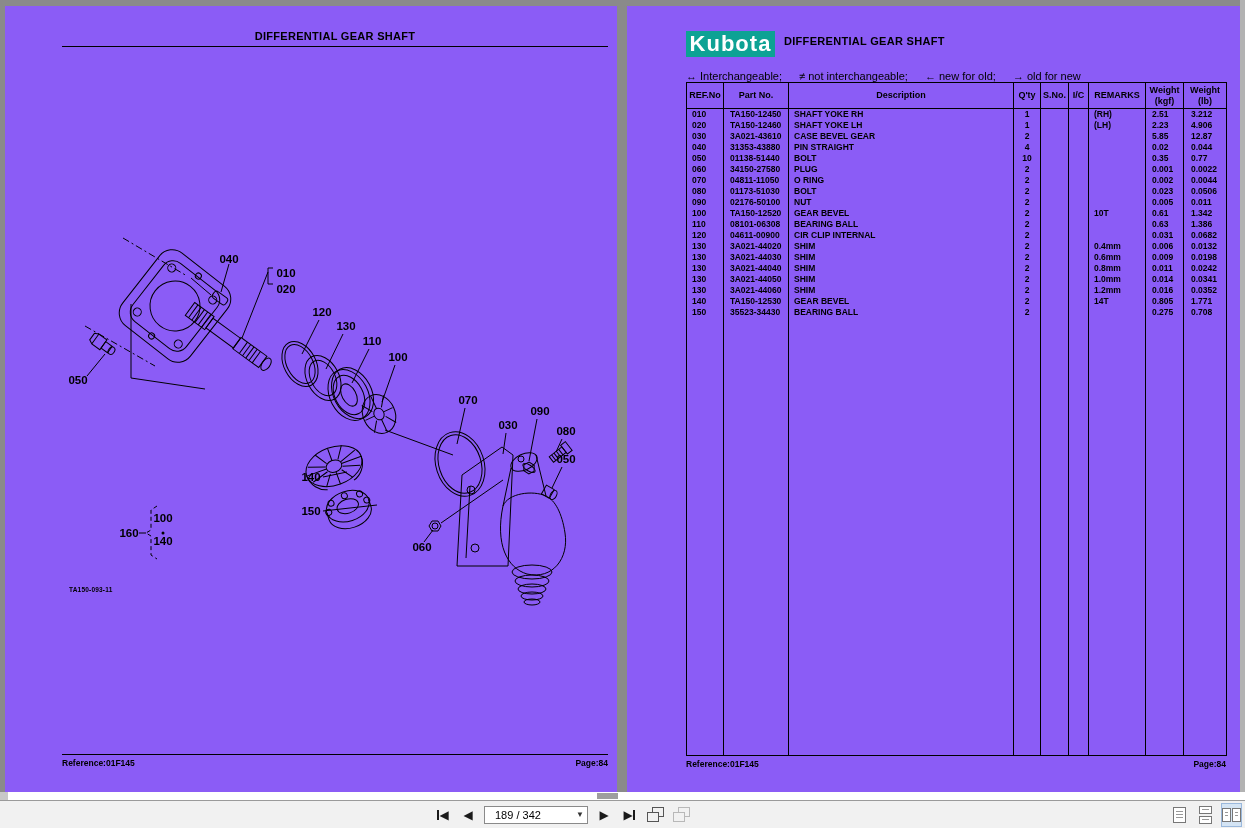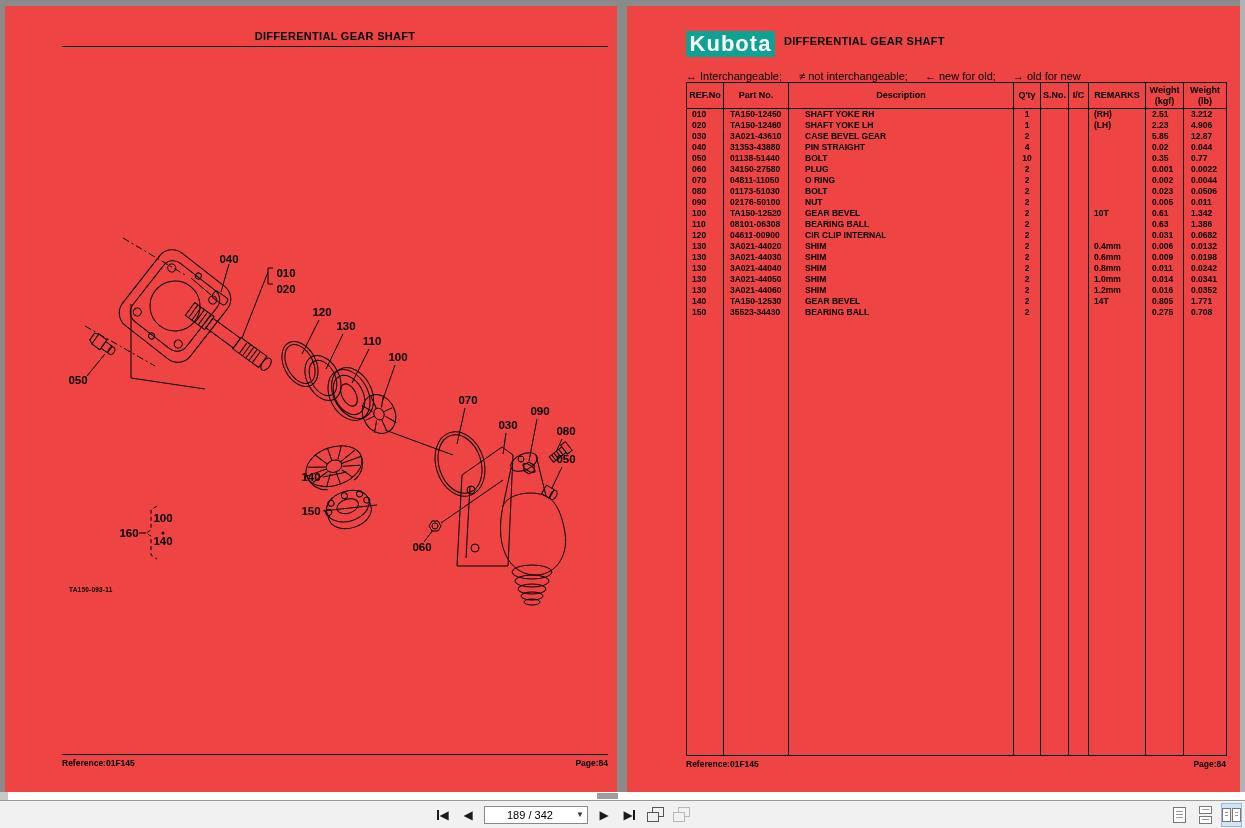--- a/index.html
+++ b/index.html
@@ -1,17 +1,17 @@
 <!DOCTYPE html>
 <html><head>
 <meta charset="utf-8">
 <style>
   html,body{margin:0;padding:0;width:1245px;height:828px;overflow:hidden;background:#8a8a8a;
             font-family:"Liberation Sans",sans-serif;}
-  .page{position:absolute;top:6px;height:786px;background:#ef4444;color:#000;}
+  .page{position:absolute;top:6px;height:786px;background:#8b5cf6;color:#000;}
   #left-page{left:5px;width:612px;}
   #right-page{left:627px;width:613px;}
   #right-edge-strip{position:absolute;top:0;right:0;width:5px;height:792px;background:#b2b2b2;}
 
   
   .title-block{position:absolute;left:57px;top:24px;width:546px;text-align:center;
                border-bottom:1px solid #000;padding-bottom:4px;
                font-size:11px;font-weight:bold;letter-spacing:.3px;}
   .diagram{position:absolute;left:0;top:0;width:612px;height:786px;}
   .diagram text{font:bold 11.5px "Liberation Sans",sans-serif;fill:#000;stroke:none;}
@@ -33,21 +33,21 @@
                     border:1px solid #000;}
   .parts-table th,.parts-table td{border-left:1px solid #000;overflow:hidden;white-space:nowrap;}
   .parts-table th:first-child,.parts-table td:first-child{border-left:none;}
   .parts-table thead th{border-bottom:1px solid #000;font-size:9px;font-weight:bold;
                         height:25px;vertical-align:middle;text-align:center;white-space:pre-line;
                         line-height:11px;padding:0 1px;}
   .parts-table tbody td{height:11px;line-height:11px;font-size:8.5px;font-weight:bold;
                         padding:0 2px;vertical-align:middle;}
   .parts-table tbody td:nth-child(1){padding-left:5px;}
   .parts-table tbody td:nth-child(2){padding-left:6px;}
-  .parts-table tbody td:nth-child(3){padding-left:16px;}
+  .parts-table tbody td:nth-child(3){padding-left:5px;}
   .parts-table tbody td:nth-child(4){text-align:center;}
   .parts-table tbody td:nth-child(7){padding-left:5px;}
   .parts-table tbody td:nth-child(8){padding-left:6px;}
   .parts-table tbody td:nth-child(9){padding-left:7px;}
   .parts-table tr.filler td{height:auto;}
   .rp-footer{position:absolute;left:59px;top:753px;width:540px;display:flex;
              justify-content:space-between;font-size:8.5px;font-weight:bold;}
 
   
   #hscroll-track{position:absolute;left:8px;top:792px;width:1237px;height:8px;background:#fff;}
@@ -55,21 +55,21 @@
   #hscroll-thumb{position:absolute;left:589px;top:1px;width:21px;height:6px;background:#9e9e9e;}
   #toolbar{position:absolute;left:0;top:800px;width:1245px;height:28px;background:#f1f1f1;
            border-top:1px solid #9a9a9a;box-sizing:border-box;}
   .nav-cluster{position:absolute;left:434px;top:0;height:27px;display:flex;align-items:center;gap:7px;}
   .nav-btn{display:flex;align-items:center;justify-content:center;width:18px;height:20px;
            cursor:pointer;color:#1a1a1a;font-size:12px;line-height:1;}
   .nav-btn .bar{width:2px;height:10px;background:#1a1a1a;}
   .nav-btn .tri{font-size:12px;}
   .page-combo{width:104px;height:18px;background:#fff;border:1px solid #8a8a8a;display:flex;
               align-items:center;box-sizing:border-box;font-size:11px;}
-  .page-combo .val{flex:1;padding-left:22px;}
+  .page-combo .val{flex:1;padding-left:10px;}
   .page-combo .arrow{width:14px;text-align:center;font-size:8px;color:#333;}
   .win-icon{position:relative;width:17px;height:15px;cursor:pointer;margin-left:2px;}
   .win-icon .back{position:absolute;right:0;top:0;width:10px;height:8px;border:1px solid currentColor;}
   .win-icon .front{position:absolute;left:0;bottom:0;width:10px;height:8px;border:1px solid currentColor;background:#f1f1f1;}
   .win-icon.enabled{color:#555;}
   .win-icon.disabled{color:#b8b8b8;}
   .view-cluster{position:absolute;right:3px;top:2px;height:24px;display:flex;align-items:center;gap:5px;}
   .view-icon{width:19px;height:22px;display:flex;align-items:center;justify-content:center;cursor:pointer;
              border:1px solid transparent;}
   .view-icon.selected{background:#d4e4f4;border:1px solid #9ab8dc;}

